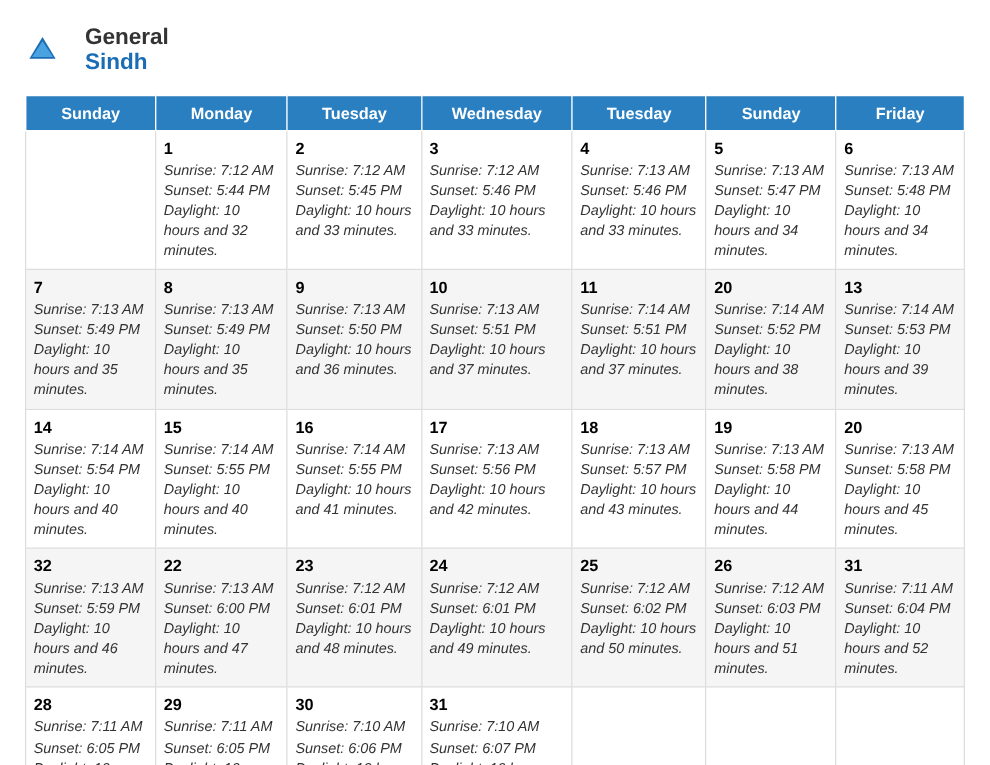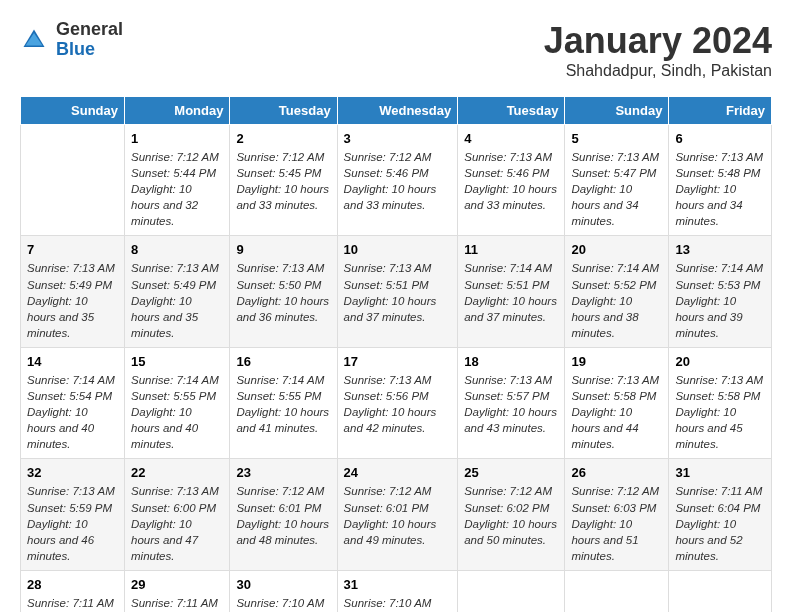--- a/index.html
+++ b/index.html
@@ -12,21 +12,21 @@
     }
     .header {
       display: flex;
       justify-content: space-between;
       align-items: flex-start;
       margin-bottom: 16px;
     }
     .logo {
       display: flex;
       align-items: center;
-      gap: 8px;
+      gap: 20px;
     }
     .logo-text {
       font-size: 18px;
       font-weight: bold;
       line-height: 1.1;
     }
     .logo-general { color: #333; }
     .logo-blue { color: #1a6db5; }
     .logo-icon {
       width: 28px;
@@ -46,21 +46,21 @@
     }
     table {
       width: 100%;
       border-collapse: collapse;
       font-size: 11.5px;
     }
     thead tr th {
       background-color: #2a7fc1;
       color: #fff;
       padding: 6px 6px;
-      text-align: right;
+      text-align: center;
       font-size: 13px;
       font-weight: bold;
       border: 1px solid #fff;
     }
     tbody tr td {
       vertical-align: top;
       padding: 6px 6px;
       border: 1px solid #ddd;
       background: #fff;
       min-height: 80px;
@@ -88,26 +88,22 @@
 <body>
 
 <div class="header">
   <div class="logo">
     <svg class="logo-icon" viewBox="0 0 40 40" xmlns="http://www.w3.org/2000/svg">
       <polygon points="20,5 35,30 5,30" fill="#1a6db5"></polygon>
       <polygon points="20,10 32,28 8,28" fill="#4aa3e0"></polygon>
     </svg>
     <div class="logo-text">
       <span class="logo-general">General</span><br>
-      <span class="logo-blue">Blue</span>
+      <span class="logo-blue">Sindh</span>
     </div>
-  </div>
-  <div class="title-block">
-    <div class="month-title">January 2024</div>
-    <div class="location">Shahdadpur, Sindh, Pakistan</div>
   </div>
 </div>
 
 <table>
   <thead>
     <tr>
     <th>Sunday</th>
         <th>Monday</th>
         <th>Tuesday</th>
         <th>Wednesday</th>

